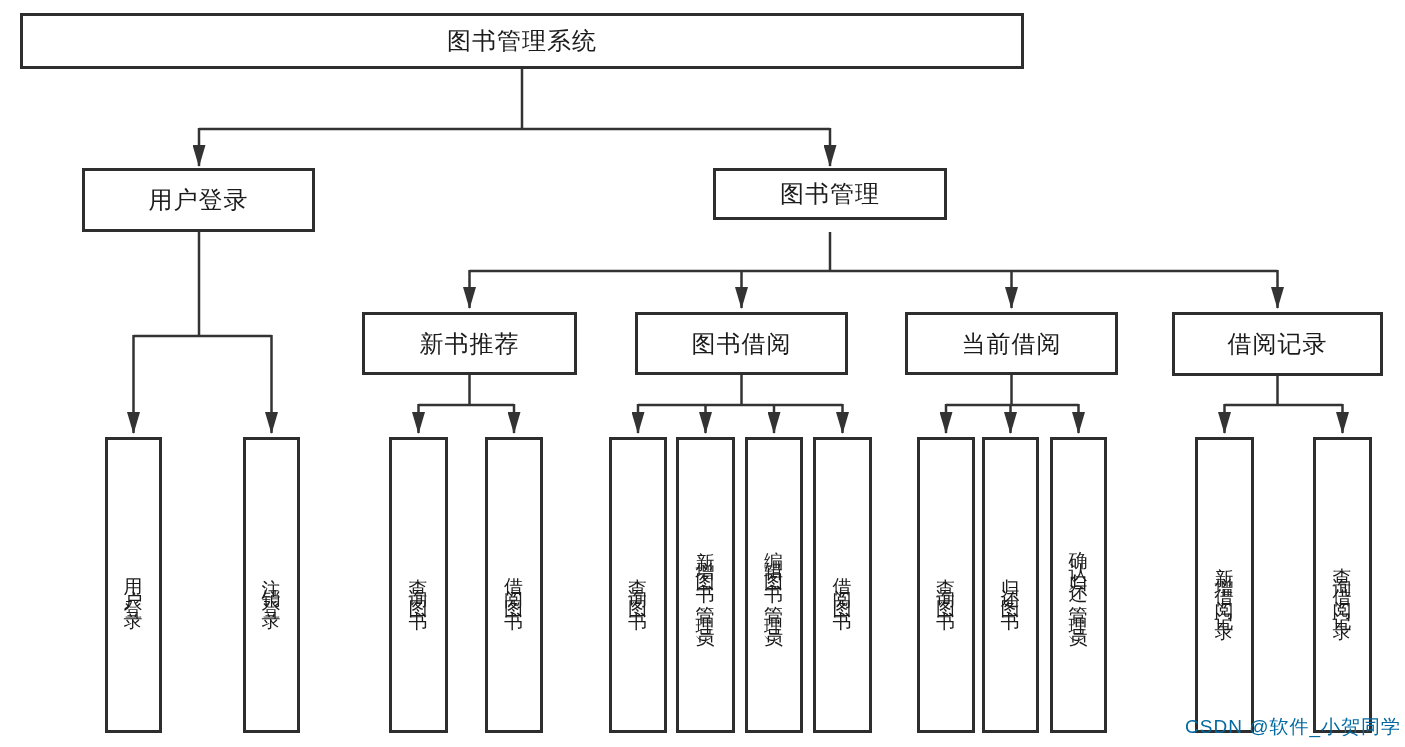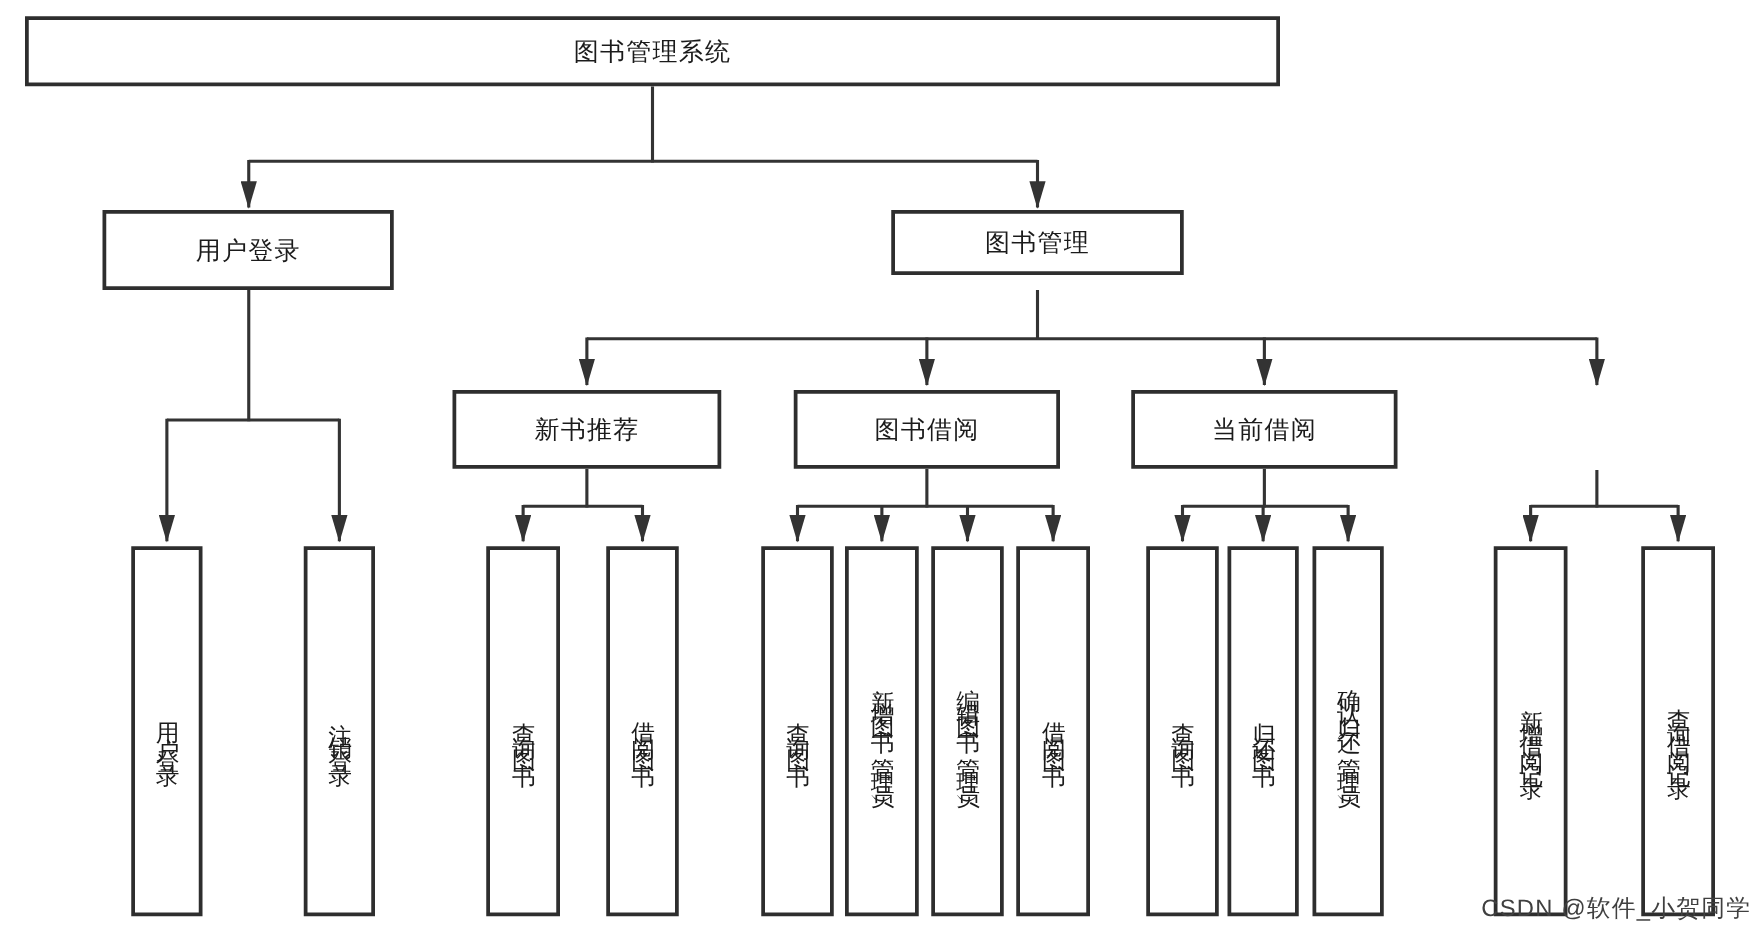--- a/index.html
+++ b/index.html
@@ -23,41 +23,41 @@
   }
   .node {
     position: absolute;
     box-sizing: border-box;
     border: 3px solid #2e2e2e;
     background: #ffffff;
     display: flex;
     align-items: center;
     justify-content: center;
     color: #1b1b1b;
-    font-size: 20px;
+    font-size: 24px;
     letter-spacing: 1px;
     white-space: nowrap;
     z-index: 2;
   }
   .vnode {
     font-size: 19px;
   }
   .vnode .vtext {
     writing-mode: vertical-rl;
     text-orientation: mixed;
     letter-spacing: 11px;
     line-height: 1;
     white-space: nowrap;
   }
   .watermark {
     position: absolute;
     top: 714px;
     right: 4px;
     font-size: 19px;
-    color: #404040;
+    color: #0369a1;
     letter-spacing: 1px;
     z-index: 3;
   }
 </style>
 </head>
 <body>
 
 <div id="canvas">
 
   <svg id="wires" viewBox="0 0 1405 747" xmlns="http://www.w3.org/2000/svg">
@@ -123,20 +123,23 @@
 
   <div class="node" style="left:362px; top:312px; width:215px; height:63px;align-items:center;">
     <span>新书推荐</span>
   </div>
   <div class="node" style="left:905px; top:312px; width:213px; height:63px;">
     <span>当前借阅</span>
   </div>
   <div class="node" style="left:635px; top:312px; width:213px; height:63px;">
     <span>图书借阅</span>
   </div>
+  <div class="node" style="left:1172px; top:312px; width:211px; height:64px;">
+    <span>借阅记录</span>
+  </div>
 
   <div class="node vnode" style="left:105px; top:437px; width:57px; height:296px;">
     <span class="vtext">用户登录</span>
   </div>
   <div class="node vnode" style="left:243px; top:437px; width:57px; height:296px;">
     <span class="vtext">注销登录</span>
   </div>
 
   <div class="node vnode" style="left:389px; top:437px; width:59px; height:296px;">
     <span class="vtext">查询图书</span>

